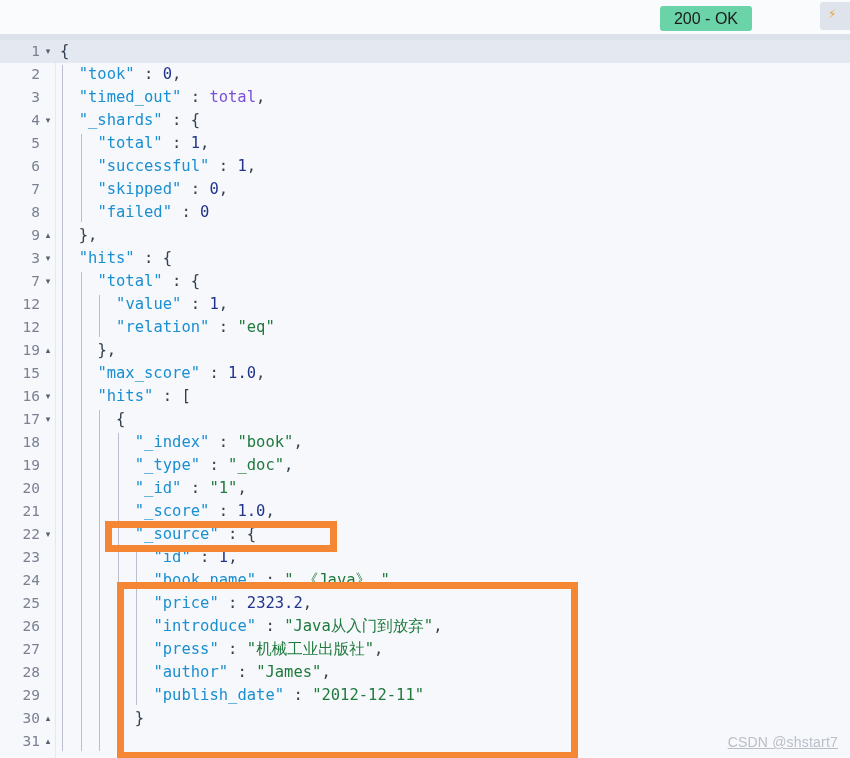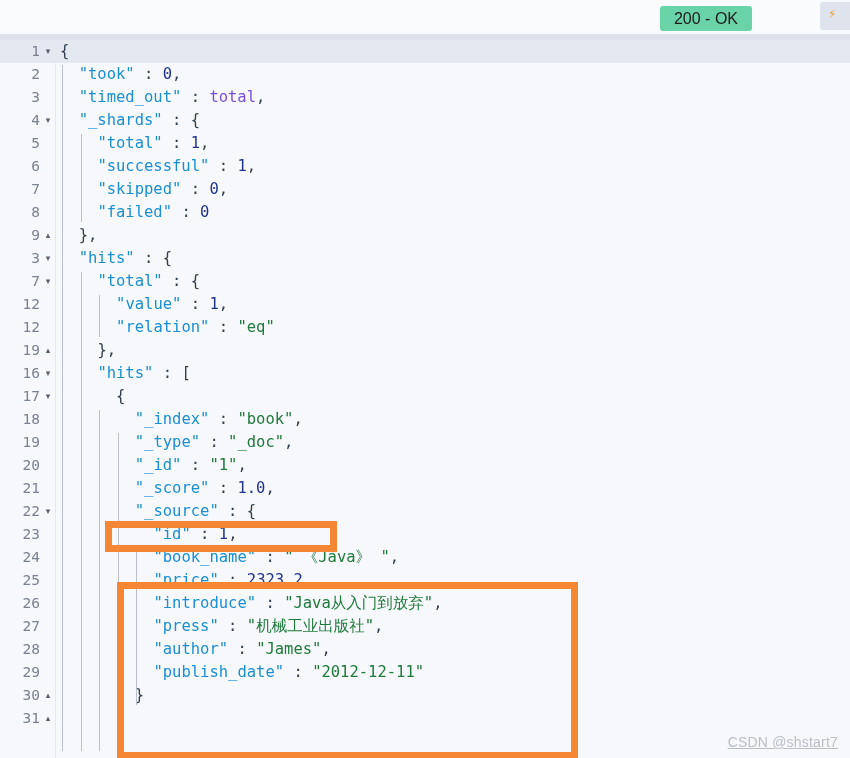--- a/index.html
+++ b/index.html
@@ -195,20 +195,21 @@
       <div class="line"><span class="ln">5</span><span class="code"><span class="p"> </span><span class="p"> </span><span class="p"> </span><span class="p"> </span><span class="k">"total"</span><span class="p"> </span><span class="p">:</span><span class="p"> </span><span class="n">1</span><span class="p">,</span></span></div>
       <div class="line"><span class="ln">6</span><span class="code"><span class="p"> </span><span class="p"> </span><span class="p"> </span><span class="p"> </span><span class="k">"successful"</span><span class="p"> </span><span class="p">:</span><span class="p"> </span><span class="n">1</span><span class="p">,</span></span></div>
       <div class="line"><span class="ln">7</span><span class="code"><span class="p"> </span><span class="p"> </span><span class="p"> </span><span class="p"> </span><span class="k">"skipped"</span><span class="p"> </span><span class="p">:</span><span class="p"> </span><span class="n">0</span><span class="p">,</span></span></div>
       <div class="line"><span class="ln">8</span><span class="code"><span class="p"> </span><span class="p"> </span><span class="p"> </span><span class="p"> </span><span class="k">"failed"</span><span class="p"> </span><span class="p">:</span><span class="p"> </span><span class="n">0</span></span></div>
       <div class="line"><span class="ln">9</span><span class="fold">▴</span><span class="code"><span class="p"> </span><span class="p"> </span><span class="p">}</span><span class="p">,</span></span></div>
       <div class="line"><span class="ln">3</span><span class="fold">▾</span><span class="code"><span class="p"> </span><span class="p"> </span><span class="k">"hits"</span><span class="p"> </span><span class="p">:</span><span class="p"> </span><span class="p">{</span></span></div>
       <div class="line"><span class="ln">7</span><span class="fold">▾</span><span class="code"><span class="p"> </span><span class="p"> </span><span class="p"> </span><span class="p"> </span><span class="k">"total"</span><span class="p"> </span><span class="p">:</span><span class="p"> </span><span class="p">{</span></span></div>
       <div class="line"><span class="ln">12</span><span class="code"><span class="p"> </span><span class="p"> </span><span class="p"> </span><span class="p"> </span><span class="p"> </span><span class="p"> </span><span class="k">"value"</span><span class="p"> </span><span class="p">:</span><span class="p"> </span><span class="n">1</span><span class="p">,</span></span></div>
       <div class="line"><span class="ln">12</span><span class="code"><span class="p"> </span><span class="p"> </span><span class="p"> </span><span class="p"> </span><span class="p"> </span><span class="p"> </span><span class="k">"relation"</span><span class="p"> </span><span class="p">:</span><span class="p"> </span><span class="s">"eq"</span></span></div>
       <div class="line"><span class="ln">19</span><span class="fold">▴</span><span class="code"><span class="p"> </span><span class="p"> </span><span class="p"> </span><span class="p"> </span><span class="p">}</span><span class="p">,</span></span></div>
+      <div class="line"><span class="ln">15</span><span class="code"><span class="p"> </span><span class="p"> </span><span class="p"> </span><span class="p"> </span><span class="k">"max_score"</span><span class="p"> </span><span class="p">:</span><span class="p"> </span><span class="n">1.0</span><span class="p">,</span></span></div>
       <div class="line"><span class="ln">16</span><span class="fold">▾</span><span class="code"><span class="p"> </span><span class="p"> </span><span class="p"> </span><span class="p"> </span><span class="k">"hits"</span><span class="p"> </span><span class="p">:</span><span class="p"> </span><span class="p">[</span></span></div>
       <div class="line"><span class="ln">17</span><span class="fold">▾</span><span class="code"><span class="p"> </span><span class="p"> </span><span class="p"> </span><span class="p"> </span><span class="p"> </span><span class="p"> </span><span class="p">{</span></span></div>
       <div class="line"><span class="ln">18</span><span class="code"><span class="p"> </span><span class="p"> </span><span class="p"> </span><span class="p"> </span><span class="p"> </span><span class="p"> </span><span class="p"> </span><span class="p"> </span><span class="k">"_index"</span><span class="p"> </span><span class="p">:</span><span class="p"> </span><span class="s">"book"</span><span class="p">,</span></span></div>
       <div class="line"><span class="ln">19</span><span class="code"><span class="p"> </span><span class="p"> </span><span class="p"> </span><span class="p"> </span><span class="p"> </span><span class="p"> </span><span class="p"> </span><span class="p"> </span><span class="k">"_type"</span><span class="p"> </span><span class="p">:</span><span class="p"> </span><span class="s">"_doc"</span><span class="p">,</span></span></div>
       <div class="line"><span class="ln">20</span><span class="code"><span class="p"> </span><span class="p"> </span><span class="p"> </span><span class="p"> </span><span class="p"> </span><span class="p"> </span><span class="p"> </span><span class="p"> </span><span class="k">"_id"</span><span class="p"> </span><span class="p">:</span><span class="p"> </span><span class="s">"1"</span><span class="p">,</span></span></div>
       <div class="line"><span class="ln">21</span><span class="code"><span class="p"> </span><span class="p"> </span><span class="p"> </span><span class="p"> </span><span class="p"> </span><span class="p"> </span><span class="p"> </span><span class="p"> </span><span class="k">"_score"</span><span class="p"> </span><span class="p">:</span><span class="p"> </span><span class="n">1.0</span><span class="p">,</span></span></div>
       <div class="line"><span class="ln">22</span><span class="fold">▾</span><span class="code"><span class="p"> </span><span class="p"> </span><span class="p"> </span><span class="p"> </span><span class="p"> </span><span class="p"> </span><span class="p"> </span><span class="p"> </span><span class="k">"_source"</span><span class="p"> </span><span class="p">:</span><span class="p"> </span><span class="p">{</span></span></div>
       <div class="line"><span class="ln">23</span><span class="code"><span class="p"> </span><span class="p"> </span><span class="p"> </span><span class="p"> </span><span class="p"> </span><span class="p"> </span><span class="p"> </span><span class="p"> </span><span class="p"> </span><span class="p"> </span><span class="k">"id"</span><span class="p"> </span><span class="p">:</span><span class="p"> </span><span class="n">1</span><span class="p">,</span></span></div>
       <div class="line"><span class="ln">24</span><span class="code"><span class="p"> </span><span class="p"> </span><span class="p"> </span><span class="p"> </span><span class="p"> </span><span class="p"> </span><span class="p"> </span><span class="p"> </span><span class="p"> </span><span class="p"> </span><span class="k">"book_name"</span><span class="p"> </span><span class="p">:</span><span class="p"> </span><span class="s">" 《Java》 "</span><span class="p">,</span></span></div>
       <div class="line"><span class="ln">25</span><span class="code"><span class="p"> </span><span class="p"> </span><span class="p"> </span><span class="p"> </span><span class="p"> </span><span class="p"> </span><span class="p"> </span><span class="p"> </span><span class="p"> </span><span class="p"> </span><span class="k">"price"</span><span class="p"> </span><span class="p">:</span><span class="p"> </span><span class="n">2323.2</span><span class="p">,</span></span></div>

